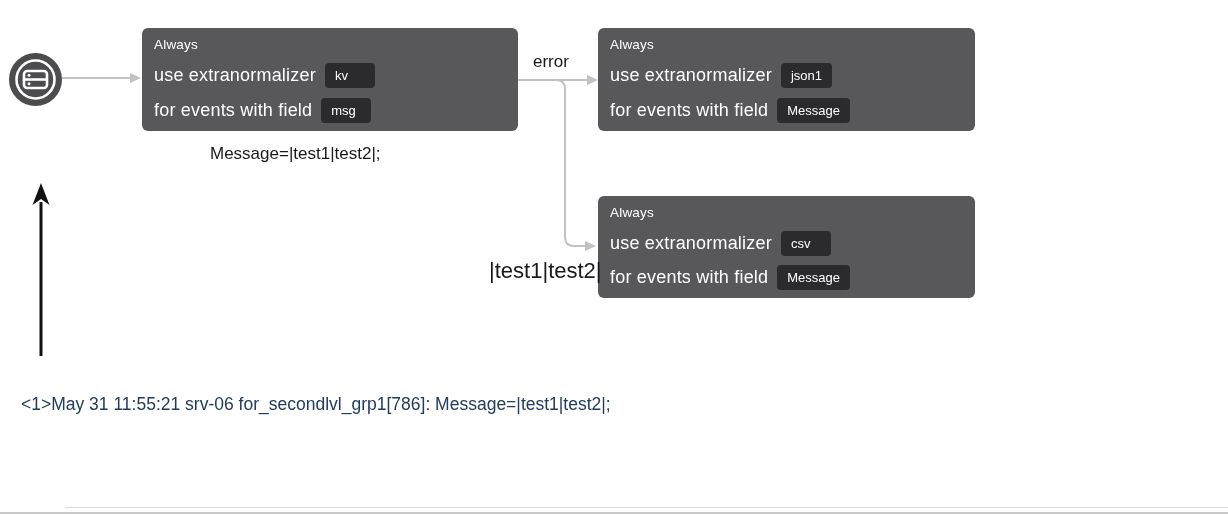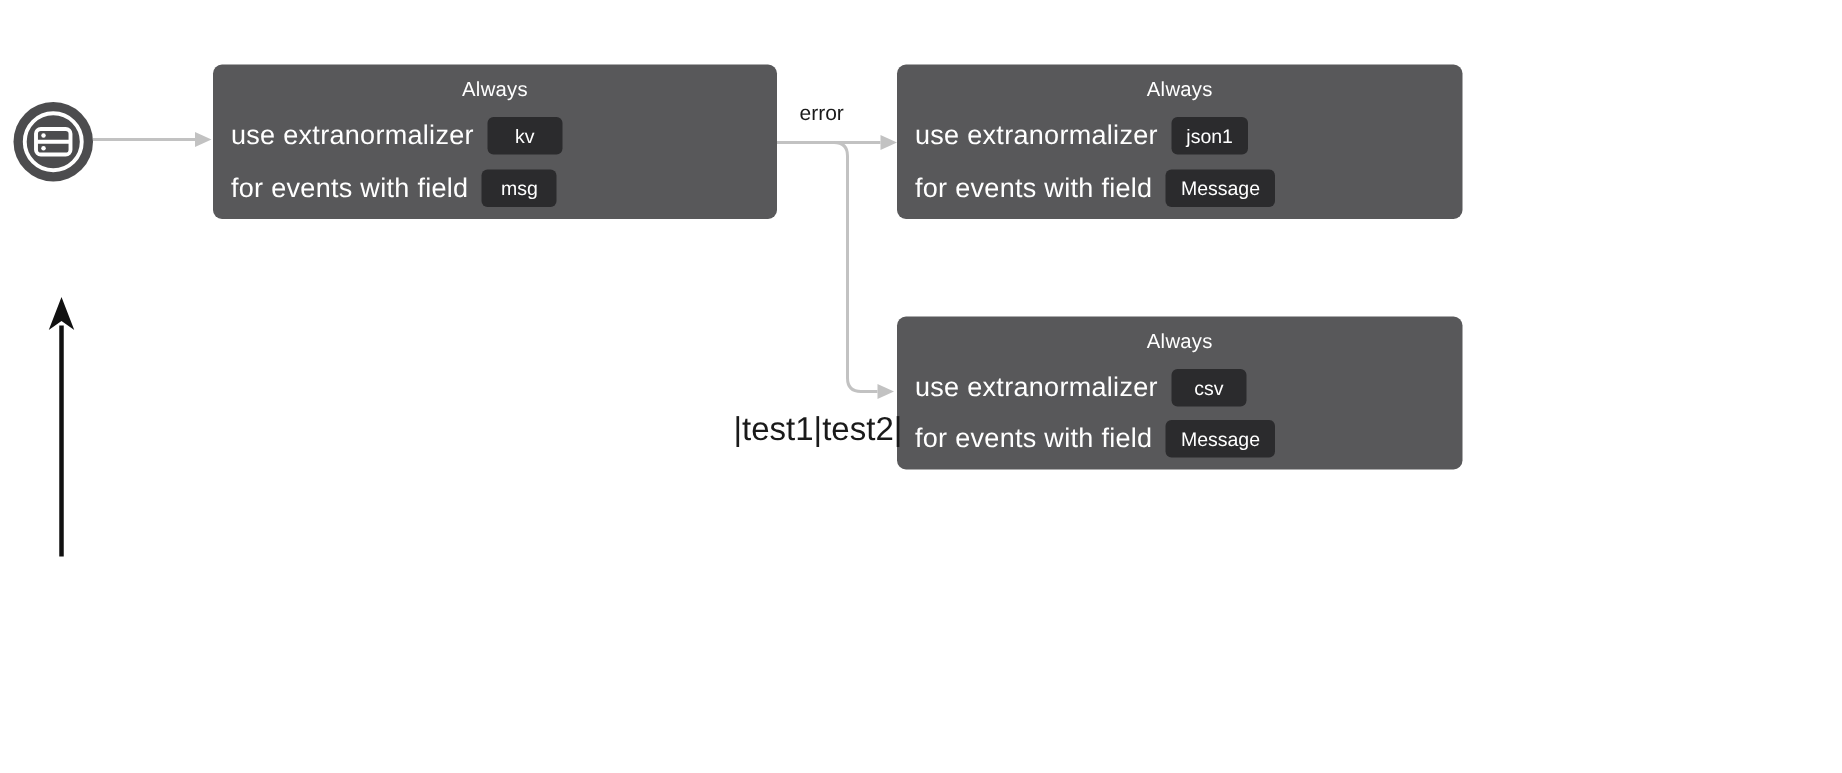--- a/index.html
+++ b/index.html
@@ -1,19 +1,19 @@
 <!DOCTYPE html>
 <html><head>
 <meta charset="utf-8">
 <style>
   * { margin: 0; padding: 0; box-sizing: border-box; }
   html, body { width: 1228px; height: 515px; background: #ffffff; overflow: hidden; }
   body { font-family: "Liberation Sans", sans-serif; position: relative; }
 
-  .canvas { position: absolute; left: 0; top: 15px; width: 1228px; height: 372px; text-align: center; }
+  .canvas { position: absolute; left: 0; top: 0; width: 1228px; height: 372px; }
 
   
   #wires { position: absolute; left: 0; top: 0; width: 1228px; height: 515px; pointer-events: none; }
 
   
   .source-node {
     position: absolute; left: 9px; top: 53px; width: 53px; height: 53px;
     border-radius: 50%; background: #4c4c4e;
     display: flex; align-items: center; justify-content: center;
     cursor: pointer;
@@ -33,21 +33,21 @@
     background: #2b2b2d; color: #ffffff; border-radius: 4px;
     font-size: 13px; line-height: 17px; padding: 4px 10px;
     min-width: 50px; height: 25px; white-space: nowrap;
   }
   #card-kv   { left: 142px; top: 28px; width: 376px; }
   #card-json { left: 598px; top: 28px; }
   #card-csv  { left: 598px; top: 196px; height: 102px; }
 
   
   .annotation { position: absolute; color: #1a1a1a; white-space: nowrap; }
-  #label-error     { left: 533px; top: 52px;  font-size: 14px; }
+  #label-error     { left: 533px; top: 52px;  font-size: 17px; }
   #label-message   { left: 210px; top: 144px; font-size: 17px; }
   #label-fieldval  { left: 489px; top: 258px; font-size: 22px; }
   #log-line        { left: 21px;  top: 394px; font-size: 17.5px; color: #233c5c; }
 
   
   .divider-thin  { position: absolute; left: 65px; right: 0; top: 507px; height: 1px; background: #dcdce0; }
   .divider-thick { position: absolute; left: 0; right: 0; top: 512px; height: 2px; background: #c9c9cd; }
 </style>
 </head>
 <body>
@@ -119,18 +119,20 @@
       <span class="row-label">use extranormalizer</span>
       <span class="value-chip">csv</span>
     </div>
     <div class="node-row">
       <span class="row-label">for events with field</span>
       <span class="value-chip">Message</span>
     </div>
   </div>
 
   <div class="annotation" id="label-error">error</div>
+  <div class="annotation" id="label-message">Message=|test1|test2|;</div>
   <div class="annotation" id="label-fieldval">|test1|test2|</div>
+  <div class="annotation" id="log-line">&lt;1&gt;May 31 11:55:21 srv-06 for_secondlvl_grp1[786]: Message=|test1|test2|;</div>
 
   <div class="divider-thin"></div>
   <div class="divider-thick"></div>
 
 </div>
 
 </body></html>

